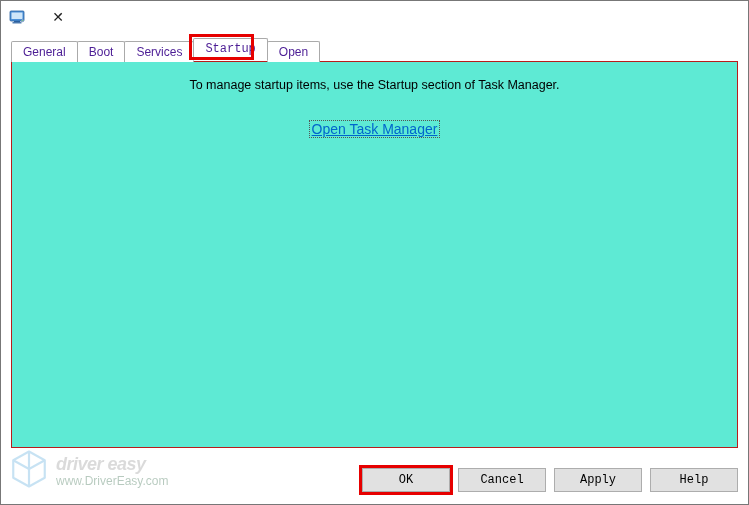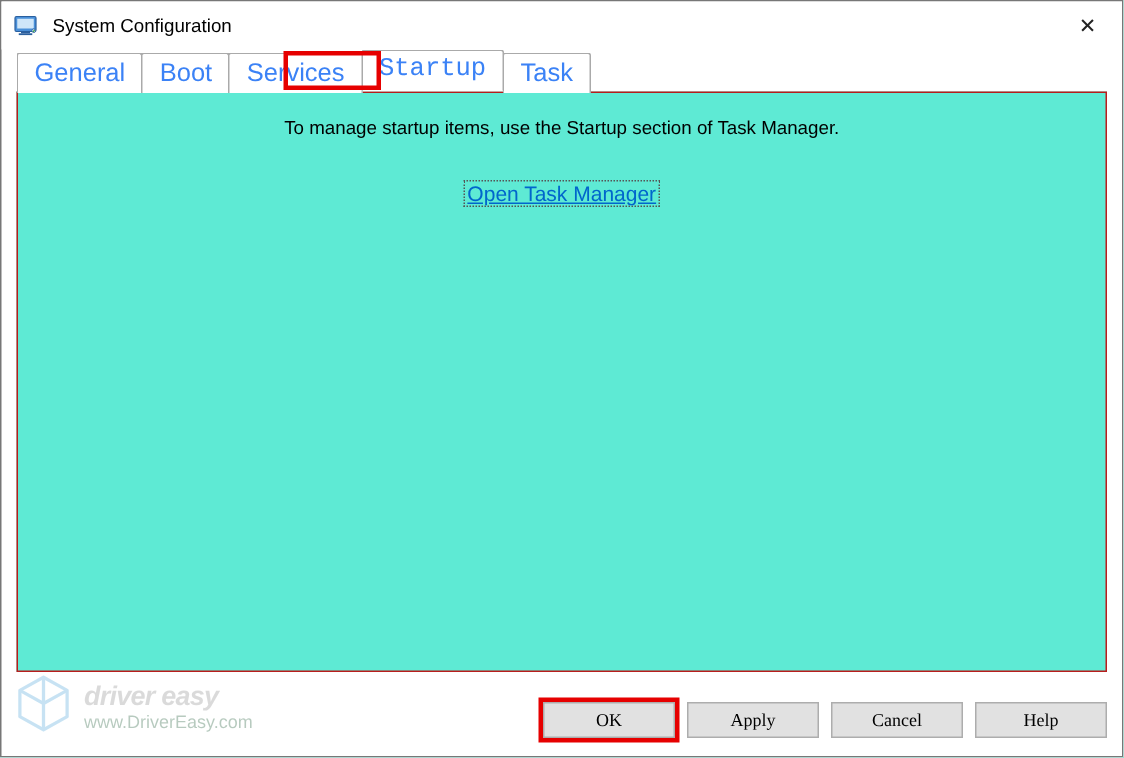--- a/index.html
+++ b/index.html
@@ -64,22 +64,22 @@
       height: 22px;
       position: relative;
       z-index: 2;
     }
     .tab {
       padding: 3px 11px 3px 11px;
       border: 1px solid #aaa;
       border-bottom: none;
       background: #fff;
       margin-right: -1px;
-      font-size: 17px;
-      color: #3b82f6;
+      font-size: 12px;
+      color: #4c1d95;
       cursor: pointer;
       position: relative;
       top: 1px;
       border-radius: 2px 2px 0 0;
     }
     .tab.active {
       background: #fff;
       border-bottom: 1px solid #fff;
       z-index: 3;
       top: 0;
@@ -126,21 +126,21 @@
       padding: 10px 10px 12px 0;
     }
     .btn {
       width: 88px;
       height: 24px;
       border: 1px solid #adadad;
       background: #e1e1e1;
       font-size: 12px;
       color: #000;
       cursor: pointer;
-      font-family: Liberation Serif, serif;
+      font-family: Liberation Mono, monospace;
     }
     .btn-highlight-wrap {
       position: relative;
       display: inline-block;
     }
     .btn-highlight {
       position: absolute;
       border: 3px solid #e60000;
       left: -3px; top: -3px; right: -3px; bottom: -3px;
       pointer-events: none;
@@ -183,51 +183,50 @@
     <span class="app-icon">
       <svg viewBox="0 0 18 18">
         <rect x="1" y="3" width="14" height="10" rx="1" fill="#4a90d9" stroke="#2a5f9e" stroke-width="0.8"></rect>
         <rect x="2.5" y="4.5" width="11" height="6.5" fill="#cfe6f9"></rect>
         <rect x="5" y="13" width="6" height="1.2" fill="#2a5f9e"></rect>
         <rect x="3.5" y="14.2" width="9" height="1.2" fill="#2a5f9e"></rect>
         <circle cx="13.5" cy="12.5" r="1.2" fill="#fff" stroke="#2a5f9e" stroke-width="0.6"></circle>
         <path d="M13 12.5 l0.4 0.4 l0.7 -0.9" stroke="#2a9e4a" stroke-width="0.8" fill="none"></path>
       </svg>
     </span>
-    <span class="title-text">System Configuration</span>
     <div class="close-btn">✕</div>
   </div>
 
   <div class="content">
     <div style="position:relative;">
       <div class="tabs-row">
         <div class="tab">General</div>
         <div class="tab">Boot</div>
         <div class="tab">Services</div>
         <div class="tab active" id="tab-startup">Startup</div>
-        <div class="tab">Task</div>
+        <div class="tab">Open</div>
       </div>
       <div class="tab-highlight" id="startup-highlight" style="left: 178.406px; top: -5px; width: 64.7031px; height: 26px;"></div>
     </div>
 
     <div class="tab-content">
       <div class="info-text">To manage startup items, use the Startup section of Task Manager.</div>
       <div class="link-container">
         <a class="task-link">Open Task Manager</a>
       </div>
     </div>
   </div>
 
   <div class="button-row">
     <span class="btn-highlight-wrap">
       <button class="btn">OK</button>
       <span class="btn-highlight"></span>
     </span>
+    <button class="btn">Cancel</button>
     <button class="btn">Apply</button>
-    <button class="btn">Cancel</button>
     <button class="btn">Help</button>
   </div>
 
   <div class="watermark">
     <span class="watermark-icon">
       <svg viewBox="0 0 48 48">
         <g fill="none" stroke="#4aa3d9" stroke-width="2.5" stroke-linejoin="round">
           <path d="M24 4 L42 14 L42 34 L24 44 L6 34 L6 14 Z"></path>
           <path d="M24 4 L24 24 M6 14 L24 24 M42 14 L24 24 M24 24 L24 44"></path>
         </g>

